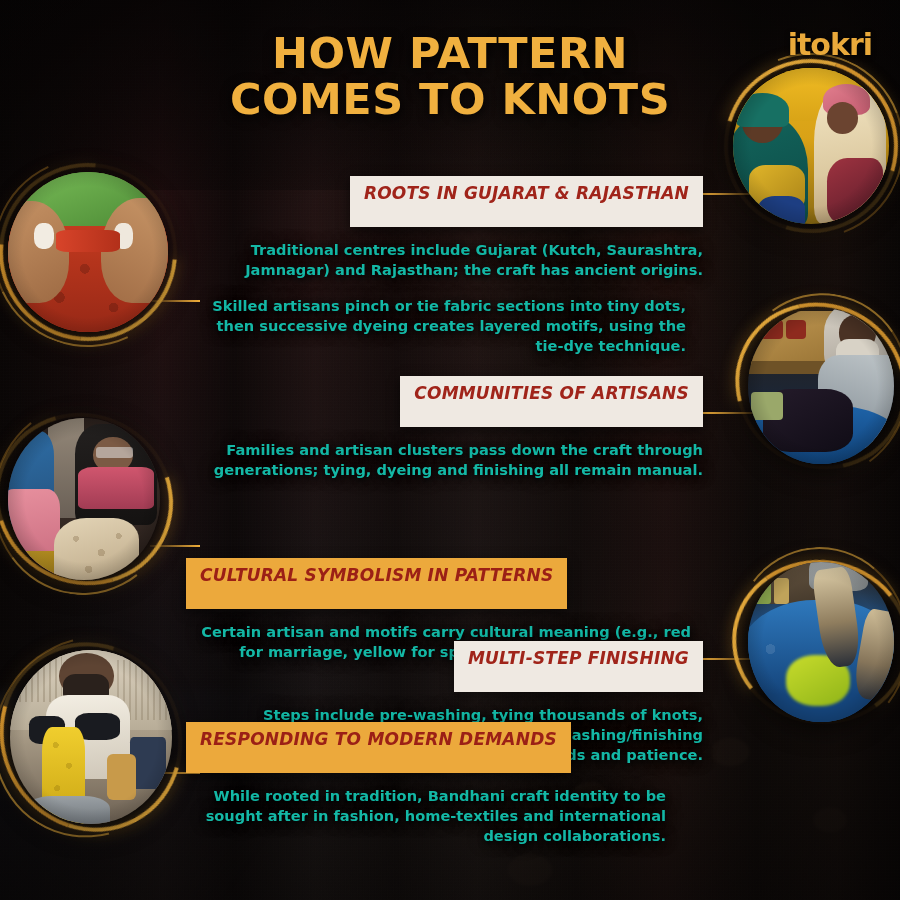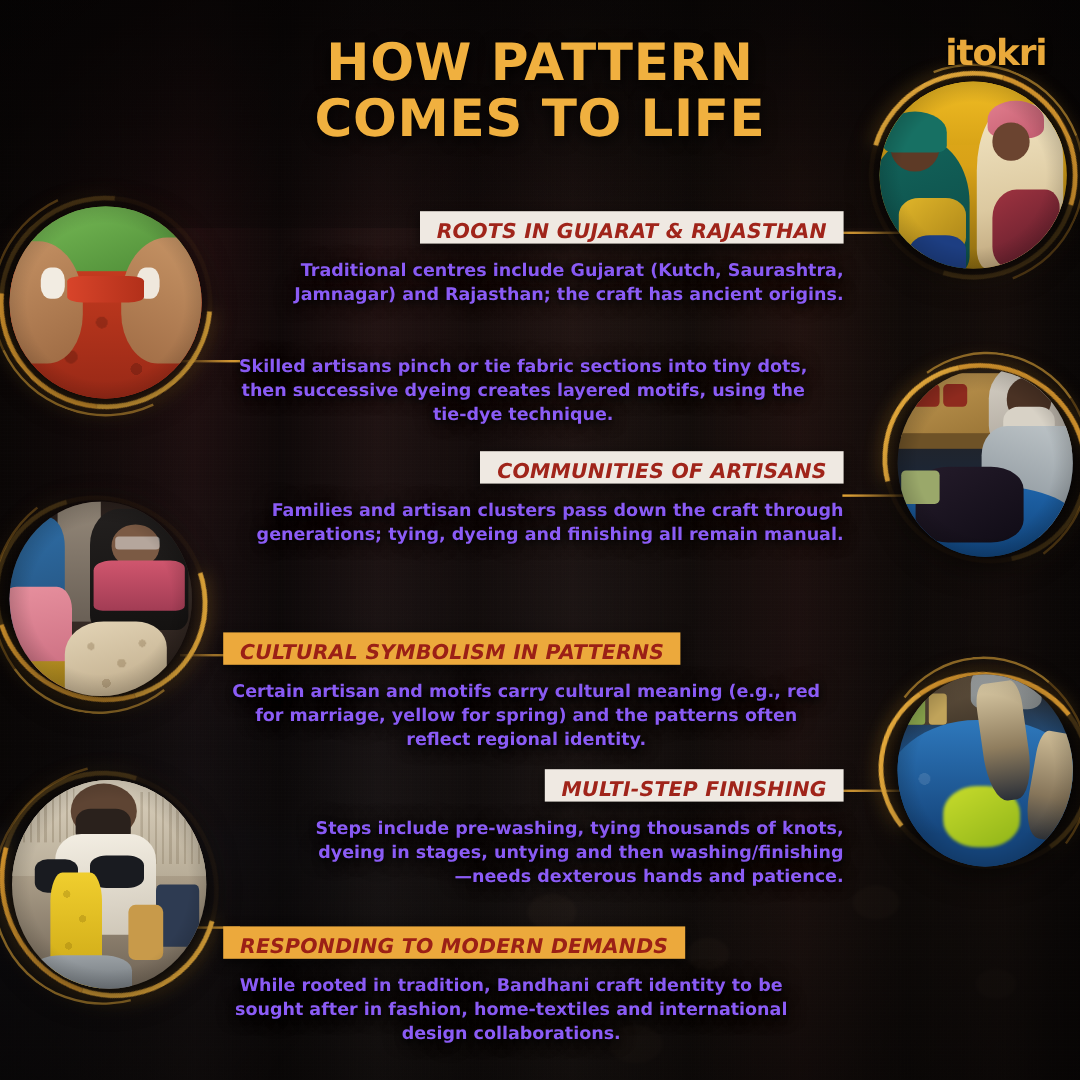--- a/index.html
+++ b/index.html
@@ -117,57 +117,57 @@
   .circ .photo > div { position:absolute; }
 
   
   .conn { position:absolute; height:2px; background:linear-gradient(90deg,#F0AE3A,rgba(240,174,58,.15)); z-index:3; }
   .conn.rev { background:linear-gradient(270deg,#F0AE3A,rgba(240,174,58,.15)); }
 
   
   .block { position:absolute; z-index:5; }
   .badge {
     display:inline-block;
-    padding:7px 14px 0 14px;
+    padding:7px 14px 24px 14px;
     font-size:17px; font-weight:800; font-style:italic;
     letter-spacing:.2px; white-space:nowrap;
     font-family:"DejaVu Sans", sans-serif;
     box-shadow:0 3px 10px rgba(0,0,0,.55);
   }
   .badge.cream { background:#EFE9E2; color:#A0241A; }
   .badge.gold  { background:#ECA93C; color:#9B2016; }
   .body {
     margin-top:13px;
-    color:#8b5cf6;
+    color:#14b8a6;
     font-size:14.6px; font-weight:700; line-height:1.38;
     text-shadow:0 2px 6px rgba(0,0,0,.95), 0 0 16px rgba(0,0,0,.7);
     font-family:"DejaVu Sans", sans-serif;
   }
   .ra { text-align:right; }
-  .la { text-align:center; }
+  .la { text-align:right; }
 </style>
 </head>
 <body>
 
 <div id="bg">
   <div class="bgl bg-base"></div>
   <div class="bgl bg-vert"></div>
   <div class="bgl bg-weave"></div>
   <div class="bgl bg-motif"></div>
   <div class="bgl bg-fabric-bl"></div>
   <div class="bgl bg-dark-top"></div>
   <div class="bgl bg-vig"></div>
   <div class="bgl bg-scrim"></div>
 </div>
 
 <div id="logo">itokri</div>
 
 <h1 id="title">
   <span>HOW PATTERN</span>
-  <span>COMES TO LIFE</span>
+  <span>COMES TO KNOTS</span>
 </h1>
 
 <div class="conn" style="left:700px; top:193px; width:58px;"></div>
 <div class="conn rev" style="left:148px; top:300px; width:52px;"></div>
 <div class="conn" style="left:702px; top:412px; width:56px;"></div>
 <div class="conn rev" style="left:150px; top:545px; width:50px;"></div>
 <div class="conn" style="left:700px; top:658px; width:56px;"></div>
 <div class="conn rev" style="left:148px; top:772px; width:52px;"></div>
 
 <div class="circ" style="left:733px; top:68px; width:156px; height:156px;">
@@ -308,32 +308,32 @@
   <div class="body la">Skilled artisans pinch or tie fabric sections into tiny dots, then successive dyeing creates layered motifs, using the tie-dye technique.</div>
 </div>
 
 <div class="block" style="left:200px; top:376px; width:503px;">
   <div style="text-align:right;">
     <span class="badge cream">COMMUNITIES OF ARTISANS</span>
   </div>
   <div class="body ra">Families and artisan clusters pass down the craft through generations; tying, dyeing and finishing all remain manual.</div>
 </div>
 
-<div class="block" style="left:186px; top:527px; width:505px;">
+<div class="block" style="left:186px; top:558px; width:505px;">
   <div style="text-align:left;">
     <span class="badge gold">CULTURAL SYMBOLISM IN PATTERNS</span>
   </div>
   <div class="body la">Certain artisan and motifs carry cultural meaning (e.g., red for marriage, yellow for spring) and the patterns often reflect regional identity.</div>
 </div>
 
 <div class="block" style="left:255px; top:641px; width:448px;">
   <div style="text-align:right;">
     <span class="badge cream">MULTI-STEP FINISHING</span>
   </div>
   <div class="body ra">Steps include pre-washing, tying thousands of knots, dyeing in stages, untying and then washing/finishing—needs dexterous hands and patience.</div>
 </div>
 
-<div class="block" style="left:186px; top:772px; width:480px;">
+<div class="block" style="left:186px; top:722px; width:480px;">
   <div style="text-align:left;">
     <span class="badge gold">RESPONDING TO MODERN DEMANDS</span>
   </div>
   <div class="body la">While rooted in tradition, Bandhani craft identity to be sought after in fashion, home-textiles and international design collaborations.</div>
 </div>
 
 </body></html>

